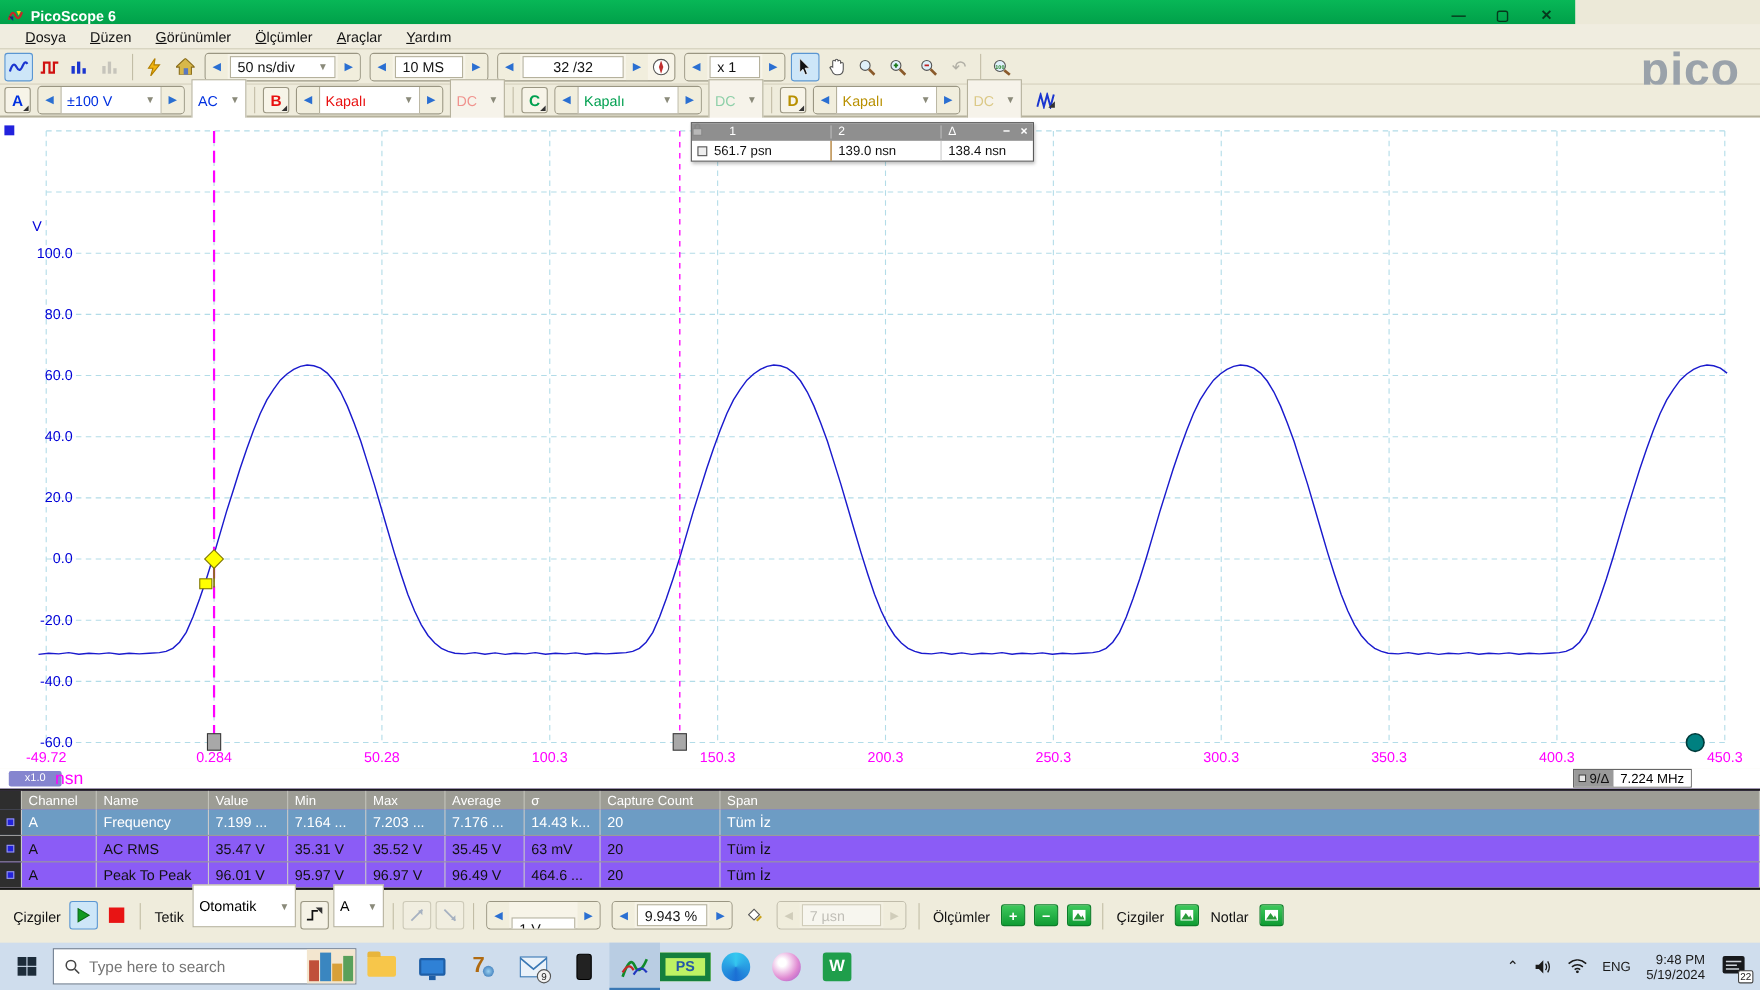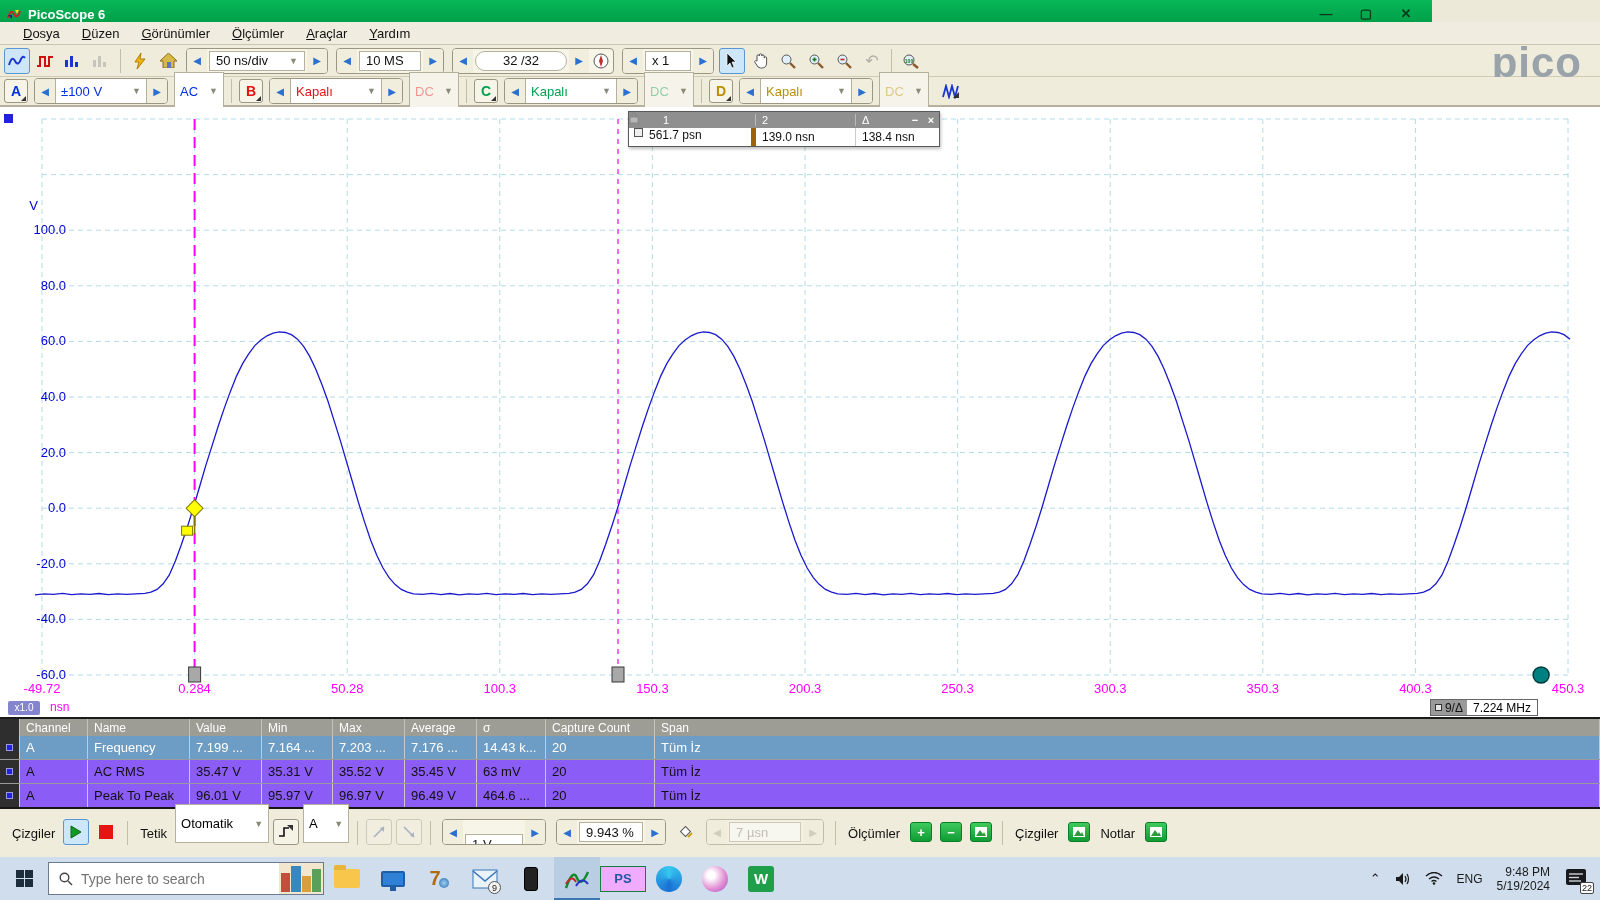--- a/index.html
+++ b/index.html
@@ -54,30 +54,30 @@
   .chart { position:absolute; left:0; top:107px; width:1600px; height:592px; background:#fff; }
   .chart svg { position:absolute; left:0; top:0; }
   .ruler-panel { position:absolute; left:628px; top:4px; width:312px; border:1px solid #5a5a5a;
     background:#fff; box-shadow:1px 2px 3px rgba(0,0,0,.25); }
   .rp-head { height:16px; background:#8f8f8f; display:flex; color:#fff; font-size:11px; align-items:center; }
   .rp-head .c1 { width:127px; padding-left:34px; border-right:1px solid #bbb; }
   .rp-head .c2 { width:100px; padding-left:6px; border-right:1px solid #bbb; }
   .rp-head .c3 { flex:1; padding-left:6px; display:flex; align-items:center; }
   .rp-btn { width:16px; color:#fff; font-size:11px; text-align:center; font-weight:bold; }
   .rp-vals { height:18px; display:flex; align-items:center; font-size:12px; color:#111; }
-  .rp-vals .v1 { width:127px; display:flex; align-items:flex-start; border-right:5px solid #a16207; height:100%; }
+  .rp-vals .v1 { width:127px; display:flex; align-items:center; border-right:1px solid #a16207; height:100%; }
   .rp-vals .v2 { width:100px; padding-left:6px; border-right:1px solid #ccc; height:100%; display:flex; align-items:center;}
   .rp-vals .v3 { flex:1; padding-left:6px; height:100%; display:flex; align-items:center; }
   .rp-check { width:9px; height:9px; border:1px solid #555; background:#eee; margin:0 6px 0 5px; }
 
   
   .strip { position:absolute; left:0; top:699px; width:1600px; height:18px; background:#fff; }
-  .zoom-badge { position:absolute; left:8px; top:2px; width:32px; height:14px; background:#8585cf;
+  .zoom-badge { position:absolute; left:8px; top:2px; width:48px; height:14px; background:#8585cf;
     color:#fff; font-size:10px; text-align:center; line-height:14px; border-radius:2px; }
-  .unit-lbl { position:absolute; left:50px; top:1px; color:#ff00ff; font-size:12px; }
+  .unit-lbl { position:absolute; left:50px; top:1px; color:#ff00ff; font-size:16px; }
   .freq-box { position:absolute; right:62px; top:0; height:17px; display:flex; border:1px solid #666; font-size:12px; }
   .freq-box .fb-l { background:#9a9a9a; color:#111; display:flex; align-items:center; padding:0 4px; gap:3px; }
   .freq-box .fb-sq { width:7px; height:7px; border:1px solid #333; background:#e8e8e8; }
   .freq-box .fb-v { background:#fff; display:flex; align-items:center; padding:0 6px; }
 
   
   .meas { position:absolute; left:0; top:717px; width:1600px; height:90px; background:#8b5cf6;
     border-top:2px solid #1a1a1a; font-size:13px; }
   .mrow { display:grid; grid-template-columns:20px 68px 102px 72px 71px 72px 72px 69px 109px 1fr; }
   .mrow.head { height:17px; background:#9d9d95; color:#fff; font-size:12px; }
@@ -123,21 +123,21 @@
   .notif { position:relative; width:26px; height:26px; }
   .notif-badge { position:absolute; right:-4px; bottom:-2px; background:#fff; border:1px solid #444;
     border-radius:2px; font-size:9px; padding:0 1px; }
 
   .folder-ic { width:26px; height:19px; background:#f7c64a; border-radius:2px; position:relative; }
   .folder-ic::before { content:""; position:absolute; top:-4px; left:0; width:12px; height:5px;
     background:#e8b53a; border-radius:2px 2px 0 0; }
   .monitor-ic { width:24px; height:16px; background:#2f81d6; border:2px solid #1e5ea6; border-radius:2px; position:relative;}
   .monitor-ic::after { content:""; position:absolute; left:7px; bottom:-6px; width:6px; height:4px; background:#1e5ea6; }
   .phone-ic { width:14px; height:24px; background:#222; border-radius:3px; border:1px solid #000; }
-  .ps-ic { width:50px; height:26px; background:#f0abfc; border:1px solid #15803d; color:#2458a6;
+  .ps-ic { width:50px; height:26px; background:#bef264; border:5px solid #15803d; color:#2458a6;
     font-weight:bold; font-size:13px; display:flex; align-items:center; justify-content:center; }
   .edge-ic { width:26px; height:26px; border-radius:50%; background:conic-gradient(#35c8f0,#1b6fd4,#35c8f0); }
   .word-ic { width:26px; height:26px; background:#1f9e4b; color:#fff; font-weight:bold; font-size:15px;
     display:flex; align-items:center; justify-content:center; border-radius:3px; }
   .paint-ic { width:26px; height:26px; border-radius:50%; background:radial-gradient(circle at 35% 35%, #fff 15%, #e08ad2 60%, #9a55c8); }
 </style>
 </head>
 <body>
 
 <div class="screen">
@@ -211,21 +211,21 @@
     </div>
     <div class="group">
       <div class="spin">◀</div>
       <div class="valbox" style="width:62px;">
         <span>10 MS</span>
       </div>
       <div class="spin">▶</div>
     </div>
     <div class="group">
       <div class="spin">◀</div>
-      <div class="valbox" style="width:92px; justify-content:center;border-radius:10px;">
+      <div class="valbox" style="width:92px; justify-content:center;">
         <span>32 /32</span>
       </div>
       <div class="spin">▶</div>
       <div class="tbtn" style="width:24px;height:22px;">
         <svg width="16" height="16" viewBox="0 0 16 16">
             <circle cx="8" cy="8" r="7" fill="#fff" stroke="#555"></circle>
             <polygon points="8,2 10,8 8,14 6,8" fill="#c03030"></polygon>
           </svg>
       </div>
     </div>

